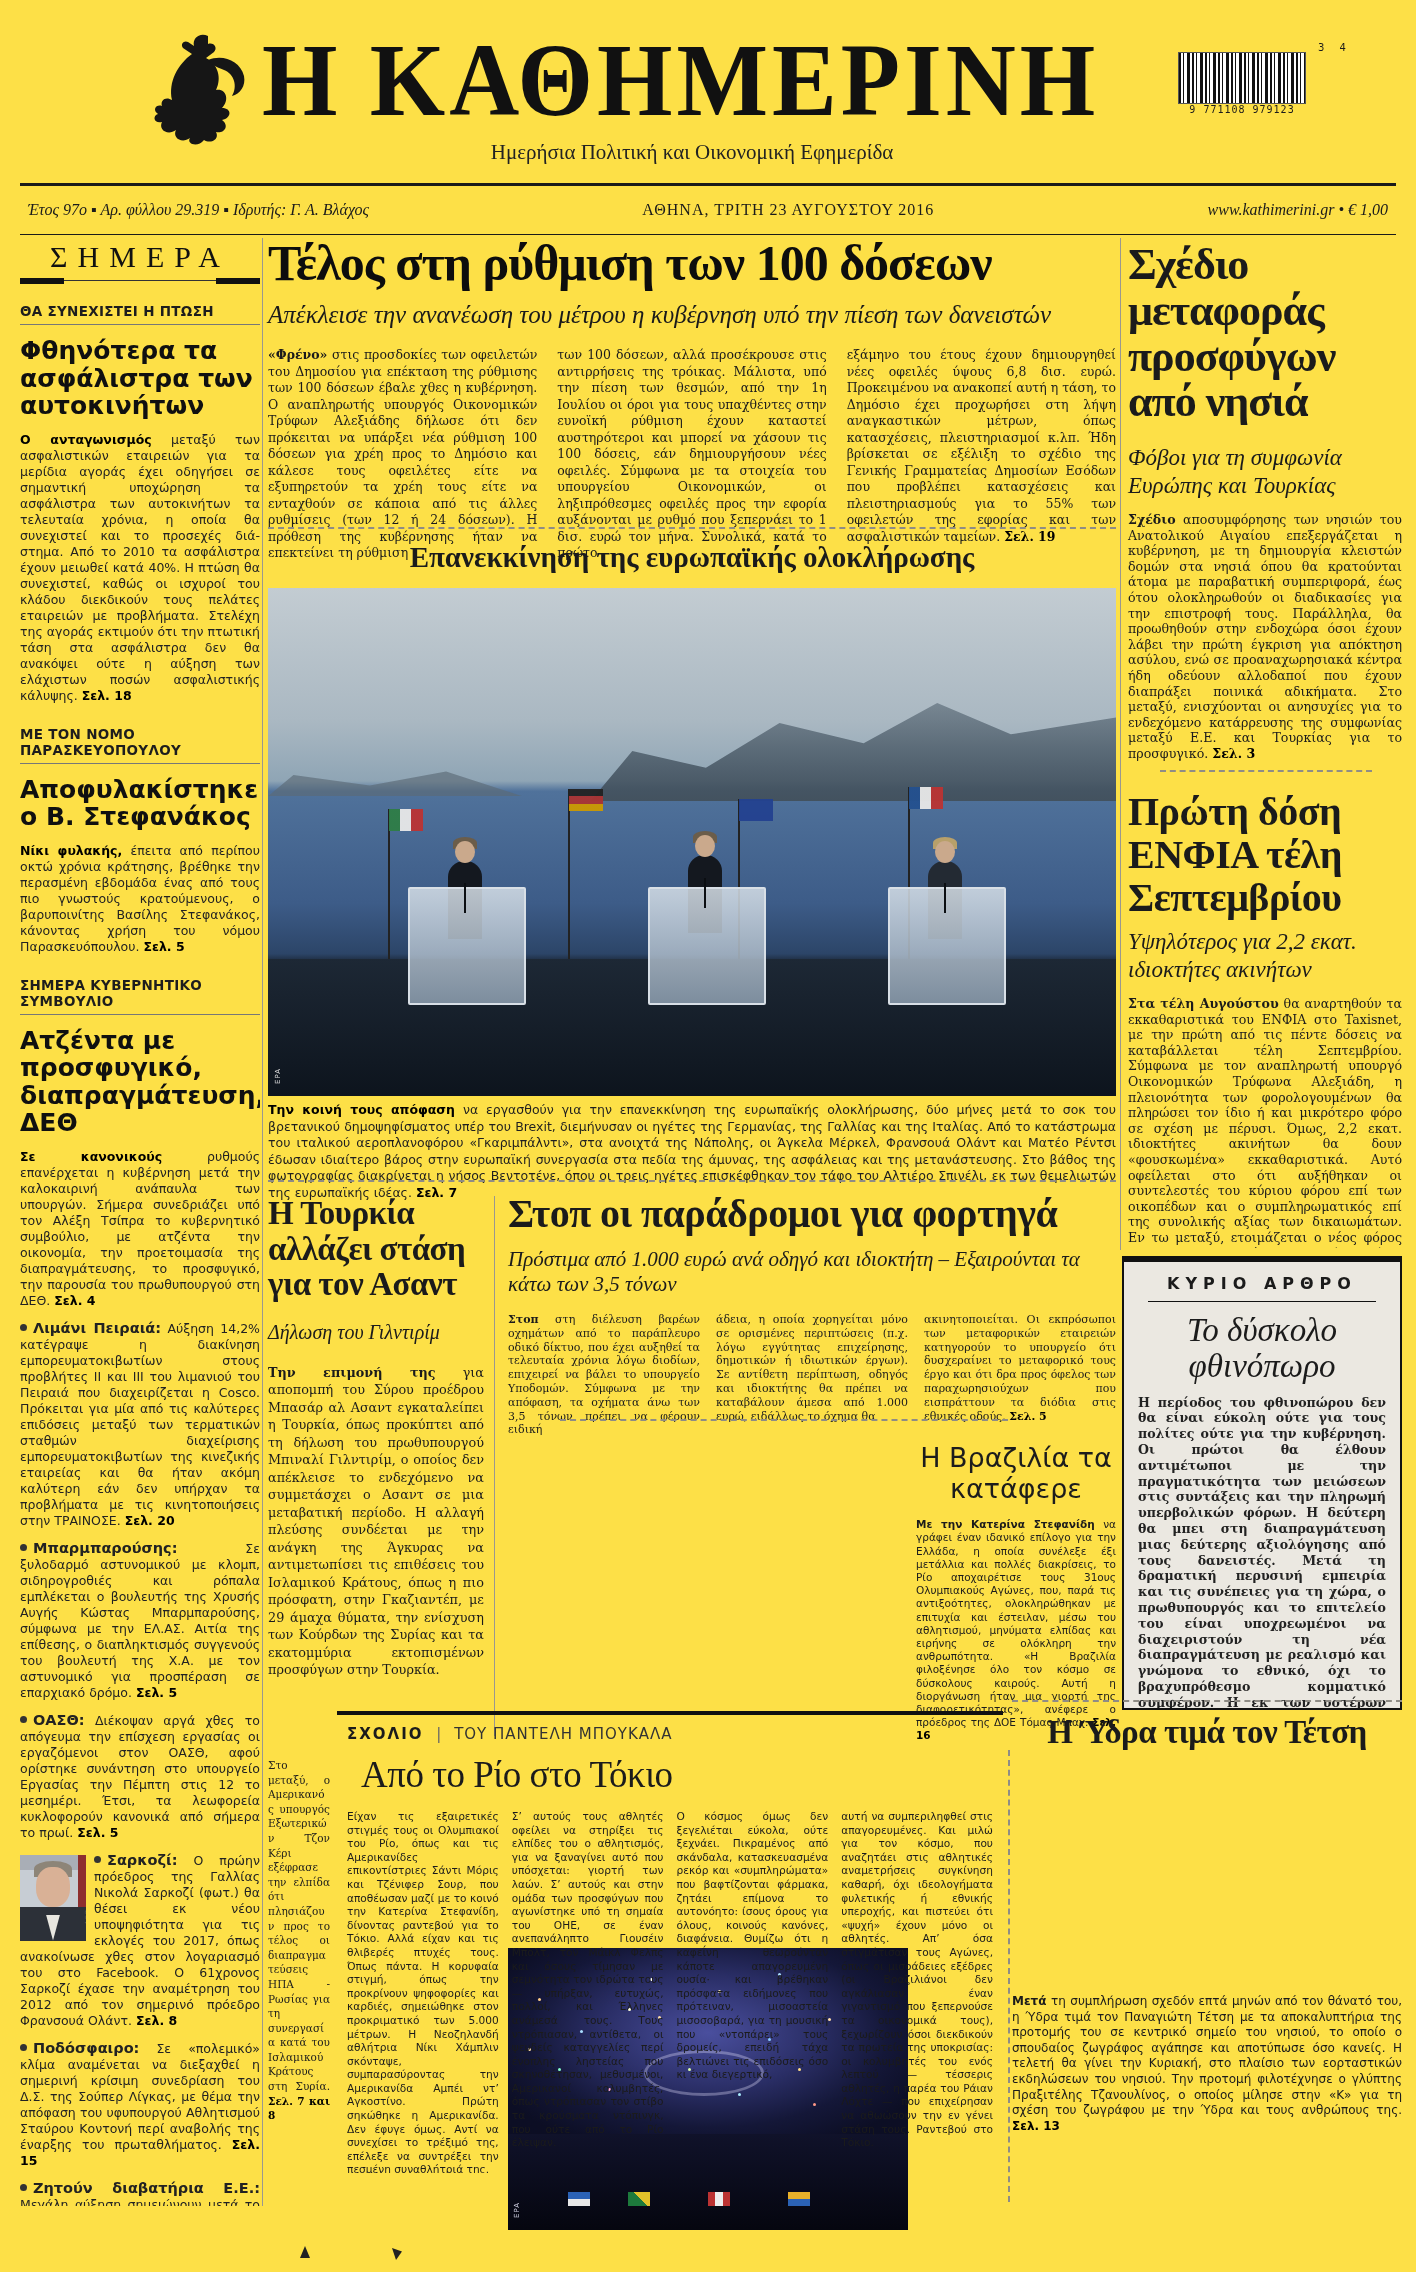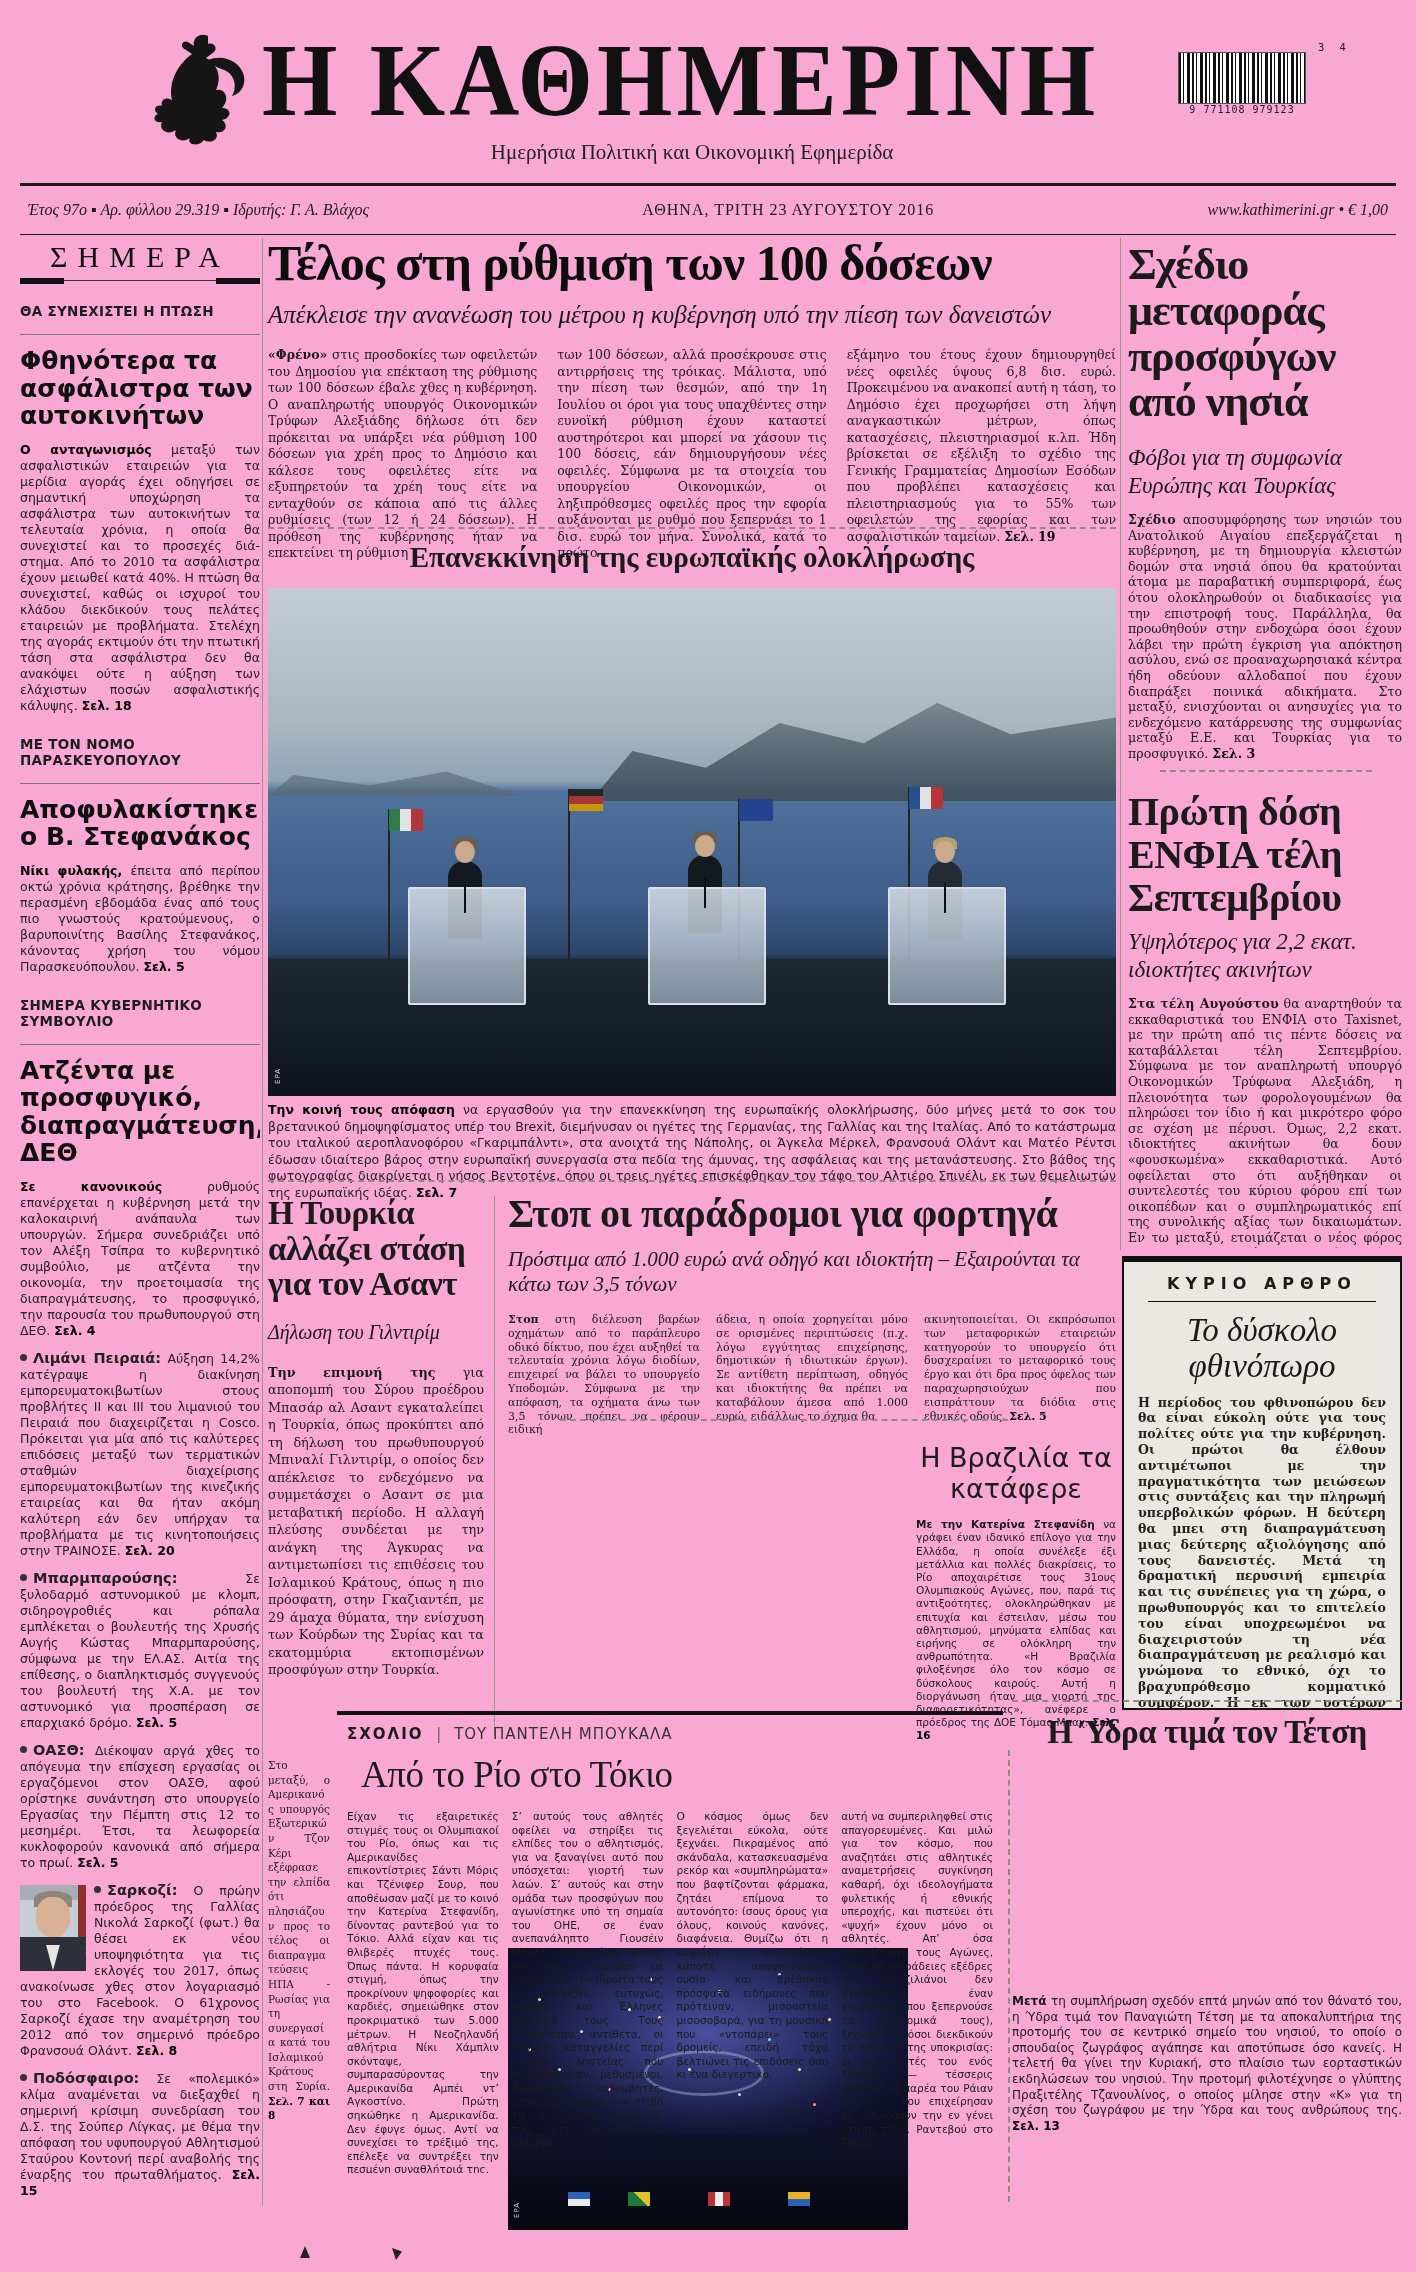--- a/index.html
+++ b/index.html
@@ -1,19 +1,19 @@
 <!DOCTYPE html>
 <html lang="el"><head>
 <meta charset="utf-8">
 <style>
   * { margin:0; padding:0; box-sizing:border-box; }
   html,body { background:#b8b5ae; }
   .page {
     position:relative; width:1416px; height:2272px; margin:0 auto;
-    background:#f9a8d4; color:#1b1b1b; overflow:hidden;
+    background:#fde047; color:#1b1b1b; overflow:hidden;
     font-family:"DejaVu Sans","Liberation Sans",sans-serif;
   }
   .abs { position:absolute; }
 
   
   .m-title { font-family:"Liberation Serif","DejaVu Serif",serif; font-weight:bold;
     font-size:97px; letter-spacing:4px; transform:scaleY(1.06); transform-origin:top left;
     white-space:nowrap; color:#111; }
   .m-sub { font-family:"Liberation Serif",serif; font-size:21px; text-align:center; color:#222; }
   .barcode { width:128px; height:52px; background:
@@ -30,21 +30,21 @@
   .vdash { border-left:2px dashed #8f8c85; width:0; }
 
   
   .sidebar { width:240px; height:1966px; overflow:hidden; }
   .simera { font-family:"Liberation Serif",serif; font-size:30px; letter-spacing:10px;
     text-align:center; color:#111; }
   .simera-rule { position:relative; border-top:1px solid #333; margin-top:6px; }
   .simera-rule i { position:absolute; top:-3px; width:44px; height:6px; background:#111; display:block; }
   .simera-rule i.l { left:0; } .simera-rule i.r { right:0; }
   .kicker { font-size:13.5px; font-weight:bold; letter-spacing:.3px; color:#1d1d1d;
-    border-bottom:1px solid #777; padding-bottom:15px; margin:22px 0 12px; }
+    border-bottom:1px solid #777; padding-bottom:5px; margin:22px 0 12px; }
   .sb-head { font-size:25px; font-weight:bold; line-height:1.1; color:#101010; margin-bottom:12px; }
   .sb-body, .bullet { font-size:12.5px; line-height:16px; text-align:justify; color:#222; }
   .sb-body b, .bullet b, .caption b { color:#000; }
   .pgref { font-weight:bold; color:#000; }
   .bullet { margin-top:11px; }
   .bullet .blead { font-size:14.5px; font-weight:bold; }
   .bullet .dot { display:inline-block; width:7px; height:7px; border-radius:50%; background:#333; margin-right:6px; vertical-align:2px; }
   .sarko { float:left; width:66px; height:86px; margin:3px 8px 2px 0; position:relative;
     background:linear-gradient(180deg,#a9aeb6 0 18%,#c7cdd4 18% 100%); overflow:hidden; }
   .sarko .hair { position:absolute; left:14px; top:6px; width:38px; height:16px; background:#8d8578; border-radius:50% 50% 0 0; }

